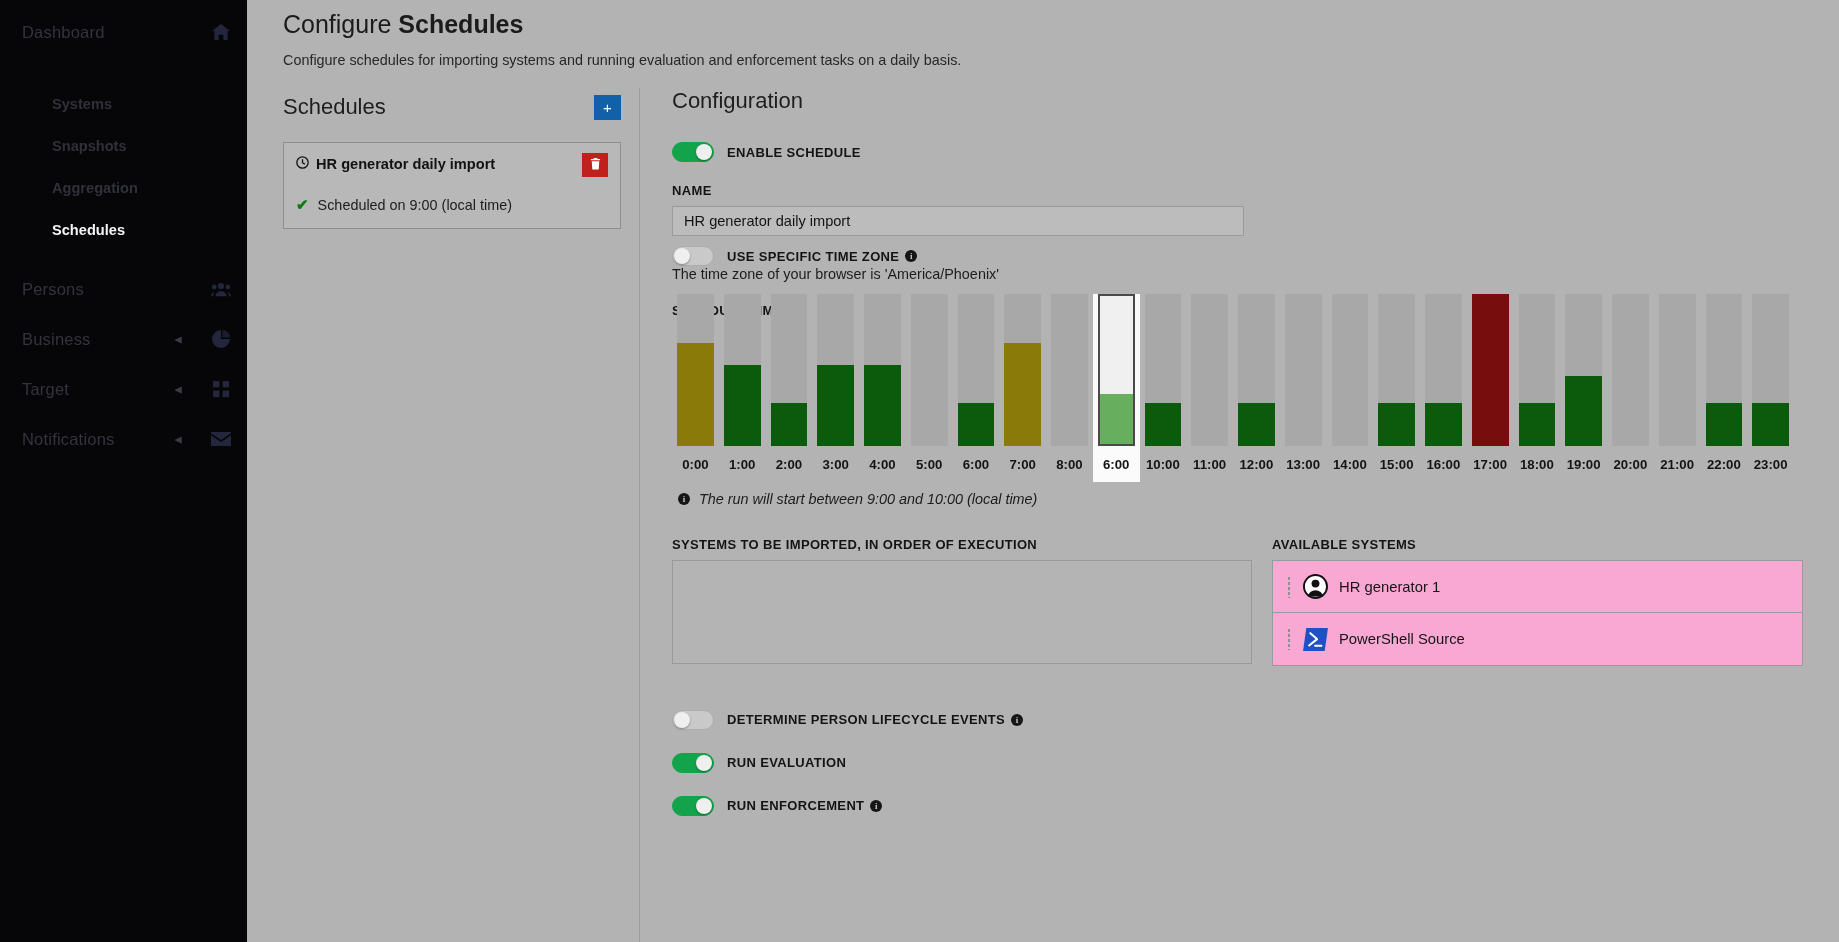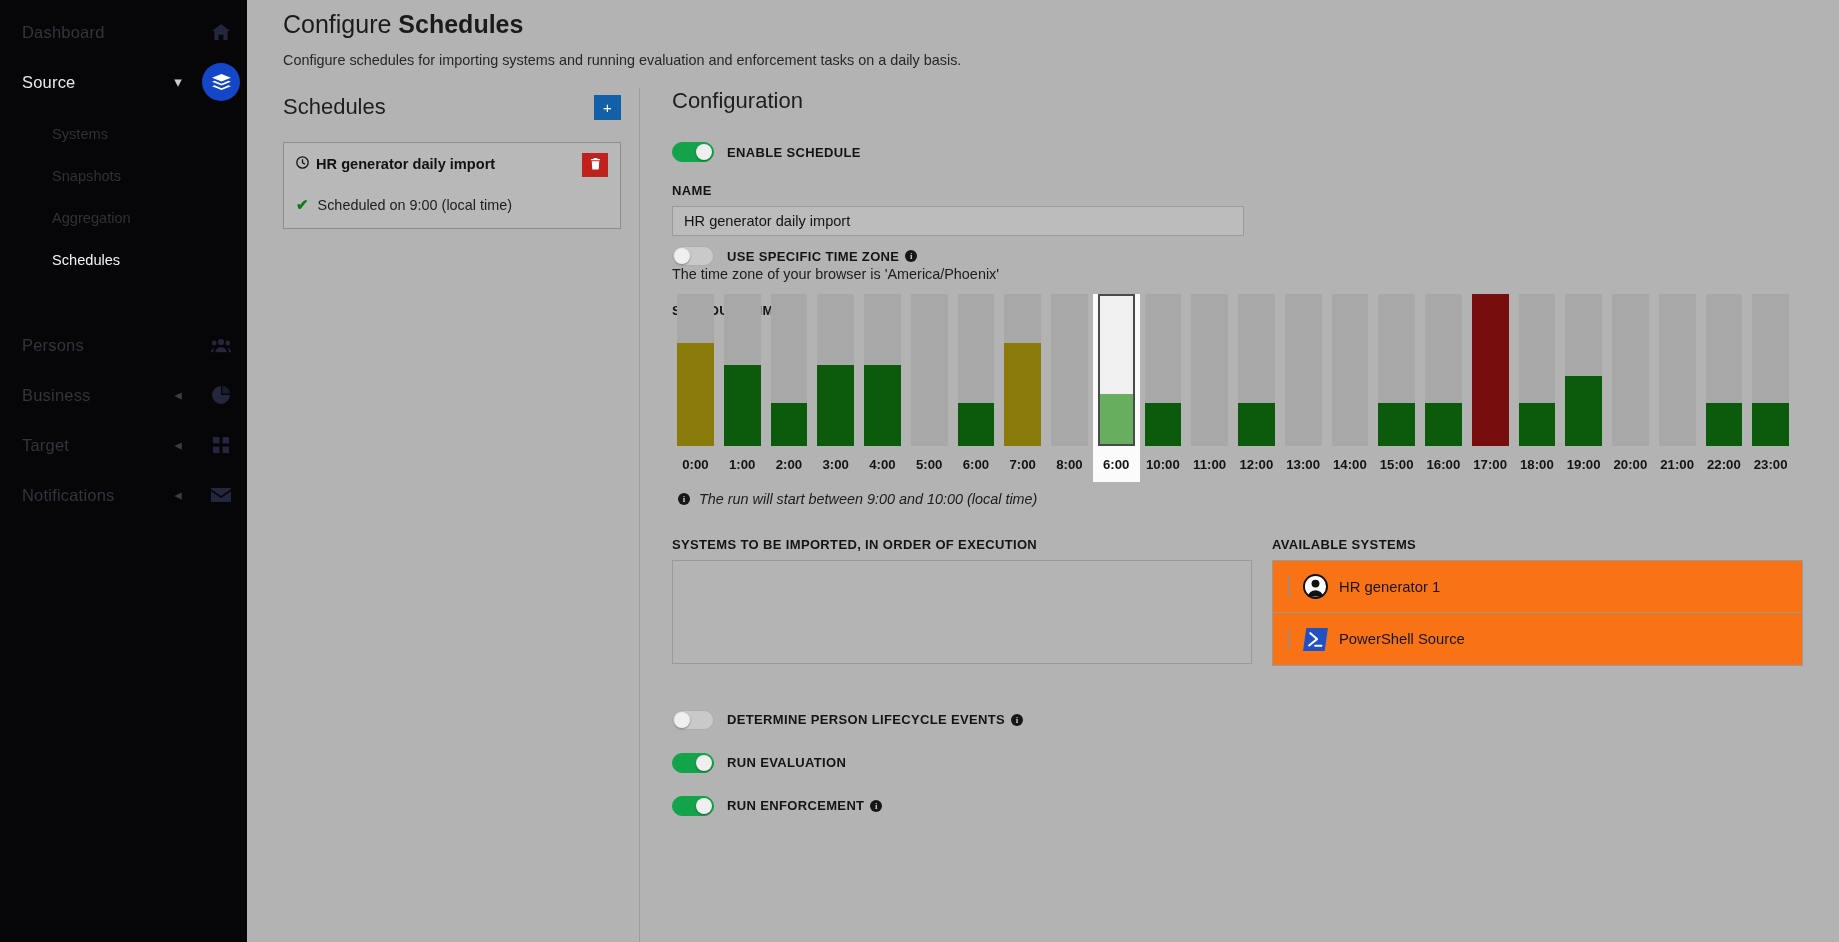--- a/index.html
+++ b/index.html
@@ -49,23 +49,23 @@
   .nav-icon.active-circle {
     width: 52px; height: 44px;
   }
   .circle-badge {
     width: 38px; height: 38px; border-radius: 50%;
     background: #1546c8;
     display: flex; align-items: center; justify-content: center;
     color: #fff;
   }
   .sub-row {
-    display: flex; align-items: flex-start;
+    display: flex; align-items: flex-end;
     height: 42px; padding-left: 52px;
-    font-size: 14.6px; cursor: pointer;
+    font-size: 14.6px; cursor: pointer; font-weight: bold;
   }
   .sub-row.dim { color: #303139; }
   .sub-row.sel { color: #f2f4f7; }
 
   
   .main {
     flex: 1 1 auto; height: 942px;
     background: #b3b3b3;
     position: relative;
     overflow: hidden;
@@ -206,21 +206,21 @@
   }
 
   
   .sys-cols { display: flex; gap: 20px; margin-top: 30px; }
   .sys-left { width: 580px; flex: 0 0 580px; }
   .sys-right { flex: 1 1 auto; }
   .drop-zone {
     height: 104px; margin-top: 8px;
     background: #b4b4b4; border: 1px solid #9a9a9a;
   }
-  .sys-list { margin-top: 8px; border: 1px solid #9a9a9a; background: #f97316; }
+  .sys-list { margin-top: 8px; border: 1px solid #9a9a9a; background: #f9a8d4; }
   .sys-item {
     display: flex; align-items: center; gap: 11px;
     height: 52px; padding: 0 14px;
     border-bottom: 1px solid #9a9a9a;
     cursor: pointer;
   }
   .sys-item:last-child { border-bottom: none; }
   .grip {
     width: 4px; height: 22px; flex: 0 0 4px;
     background-image: radial-gradient(#8f8f8f 40%, transparent 42%);
@@ -246,35 +246,20 @@
       <span class="nav-right">
         <span class="chev"></span>
         <span class="nav-icon">
           <svg width="18" height="16" viewBox="0 0 18 16" fill="#23263c">
               <path d="M9 0 0 7h2.4v9h4.2v-5.2h4.8V16h4.2V7H18z"></path>
             </svg>
         </span>
       </span>
     </div>
 
-    <div class="nav-row" style="height:56px">
-      <span class="nav-label bright">Source</span>
-      <span class="nav-right" style="height:56px">
-        <span class="chev bright">▾</span>
-        <span class="nav-icon active-circle">
-          <span class="circle-badge">
-            <svg width="19" height="17" viewBox="0 0 20 18" fill="#ffffff">
-              <path d="M10 0 0 4l10 4 10-4z"></path>
-                <path d="M0 8.2l10 4 10-4-2.6-1L10 10.3 2.6 7.2z"></path>
-                <path d="M0 12.9l10 4 10-4-2.6-1L10 15l-7.4-3.1z"></path>
-            </svg>
-          </span>
-        </span>
-      </span>
-    </div>
 
     <div style="height:16px"></div>
     <div class="sub-row dim">
         <span>Systems</span>
       </div>
     <div class="sub-row dim">
         <span>Snapshots</span>
       </div>
     <div class="sub-row dim">
         <span>Aggregation</span>

